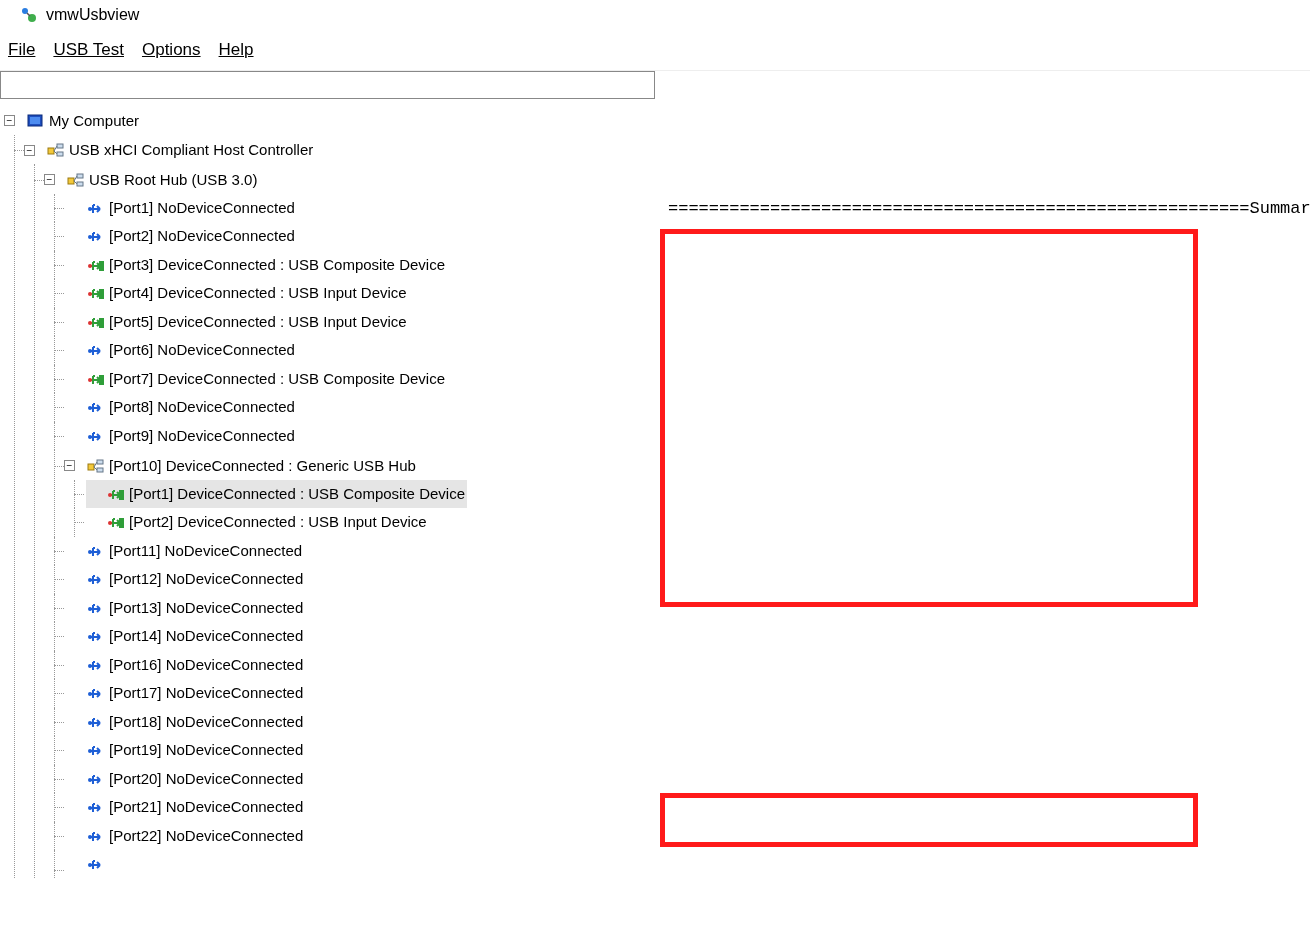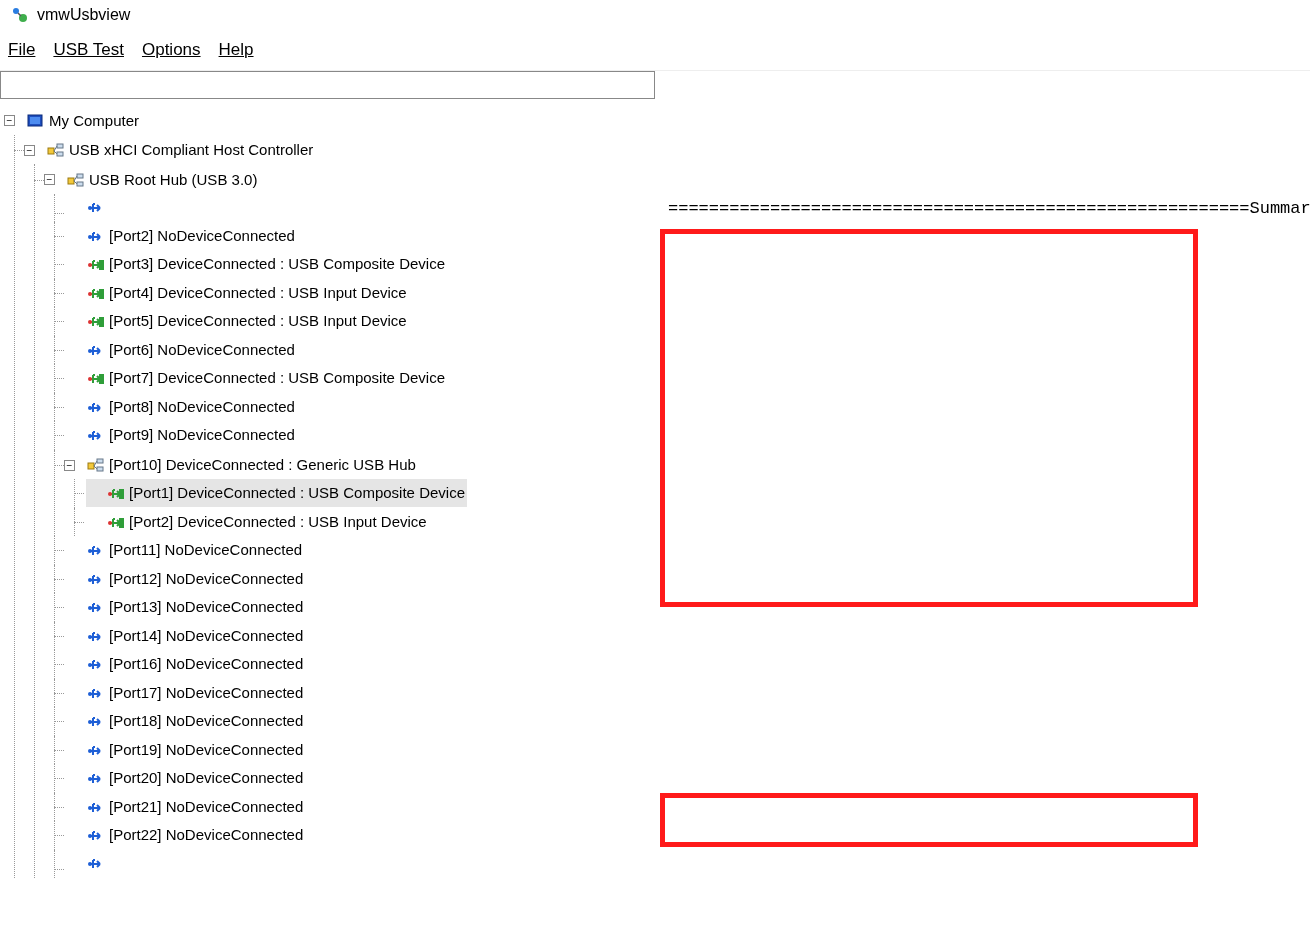--- a/index.html
+++ b/index.html
@@ -9,21 +9,21 @@
     font-size: 14px;
     background: #fff;
     color: #000;
     width: 1310px;
     height: 940px;
     overflow: hidden;
   }
   .titlebar {
     display: flex;
     align-items: flex-end;
-    padding: 6px 11px;
+    padding: 6px 20px;
     font-size: 16px;
   }
   .titlebar .app-icon {
     width: 18px;
     height: 18px;
     margin-right: 8px;
     position: relative;
   }
   .menubar {
     display: flex;
@@ -217,20 +217,21 @@
                 </span>
                 <ul id="ports-list">
                     <li><span class="row">
                         <span class="expander none"></span>
                         <span class="icon ic-usb-blue">
                           <svg viewBox="0 0 18 18">
                             <path d="M3 9 H13 M13 9 L10 6 M13 9 L10 12 M6 9 V5 M6 5 H8 M6 9 V13" stroke="#1e5fd6" stroke-width="2" fill="none"></path>
                             <circle cx="3" cy="9" r="2" fill="#1e5fd6"></circle>
                           </svg>
                         </span>
+                        <span>[Port1] NoDeviceConnected</span>
                       </span></li>
                     <li><span class="row">
                         <span class="expander none"></span>
                         <span class="icon ic-usb-blue">
                           <svg viewBox="0 0 18 18">
                             <path d="M3 9 H13 M13 9 L10 6 M13 9 L10 12 M6 9 V5 M6 5 H8 M6 9 V13" stroke="#1e5fd6" stroke-width="2" fill="none"></path>
                             <circle cx="3" cy="9" r="2" fill="#1e5fd6"></circle>
                           </svg>
                         </span>
                         <span>[Port2] NoDeviceConnected</span>

